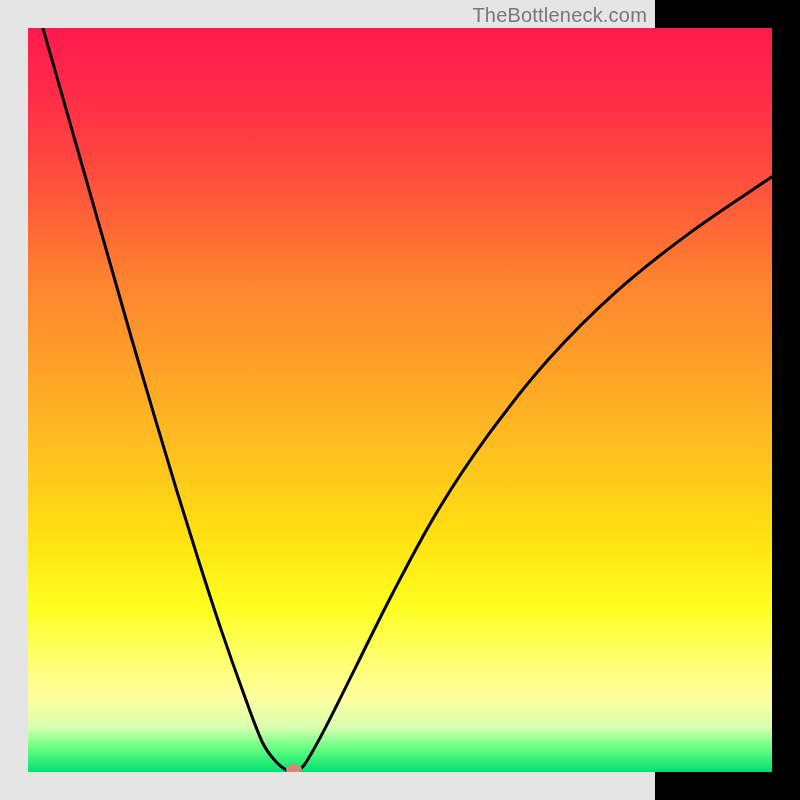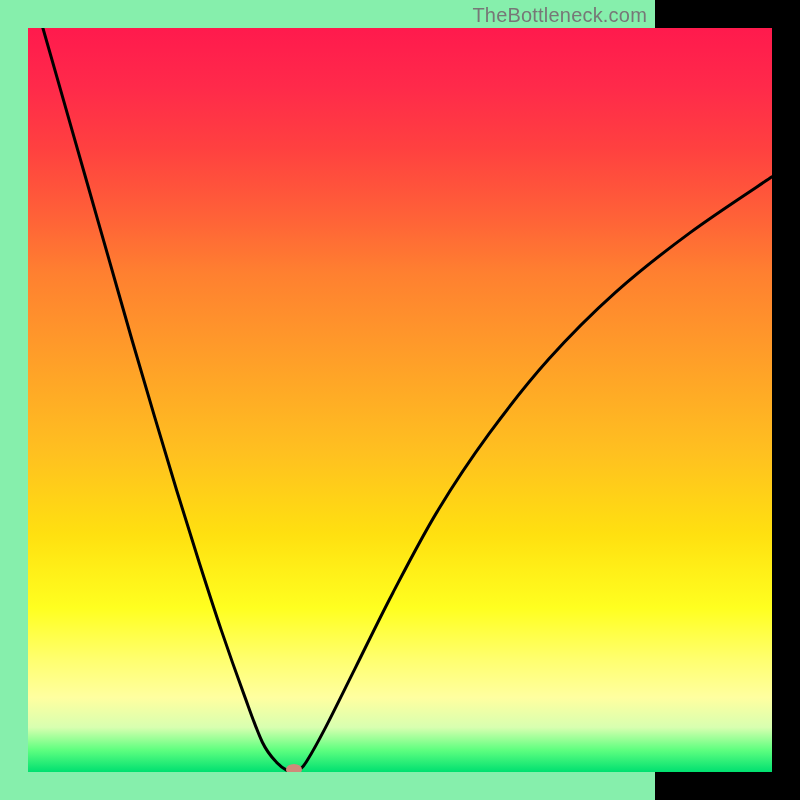--- a/index.html
+++ b/index.html
@@ -10,21 +10,21 @@
     background: #000;
     overflow: hidden;
     font-family: Arial, Helvetica, sans-serif;
   }
   .frame {
     position: absolute;
     left: 0;
     top: 0;
     width: 655px;
     height: 800px;
-    background: #86efac;
+    background: #e5e5e5;
   }
   .plot-area {
     position: absolute;
     left: 28px;
     top: 28px;
     width: 744px;
     height: 744px;
     overflow: hidden;
   }
   .gradient-bg {

